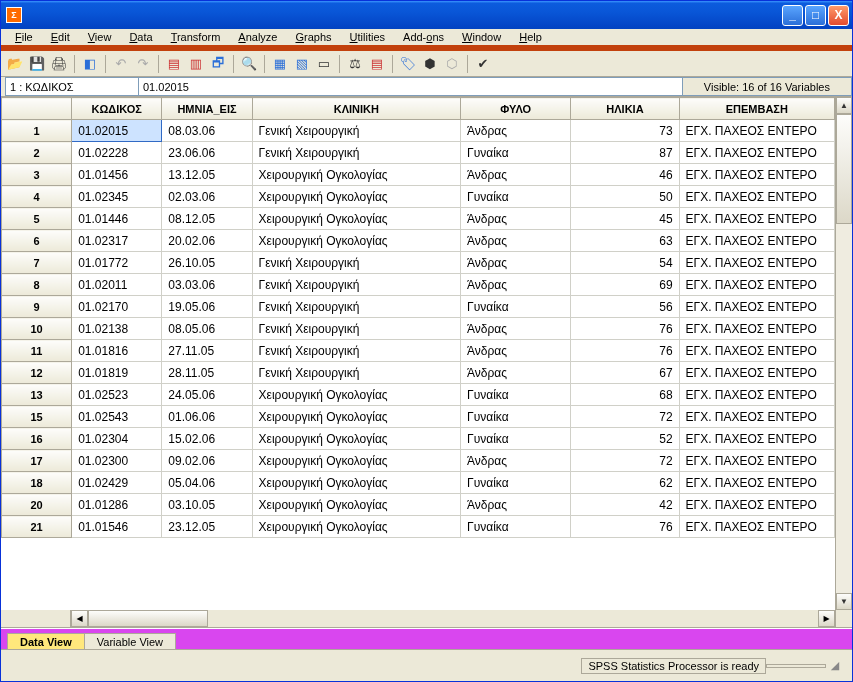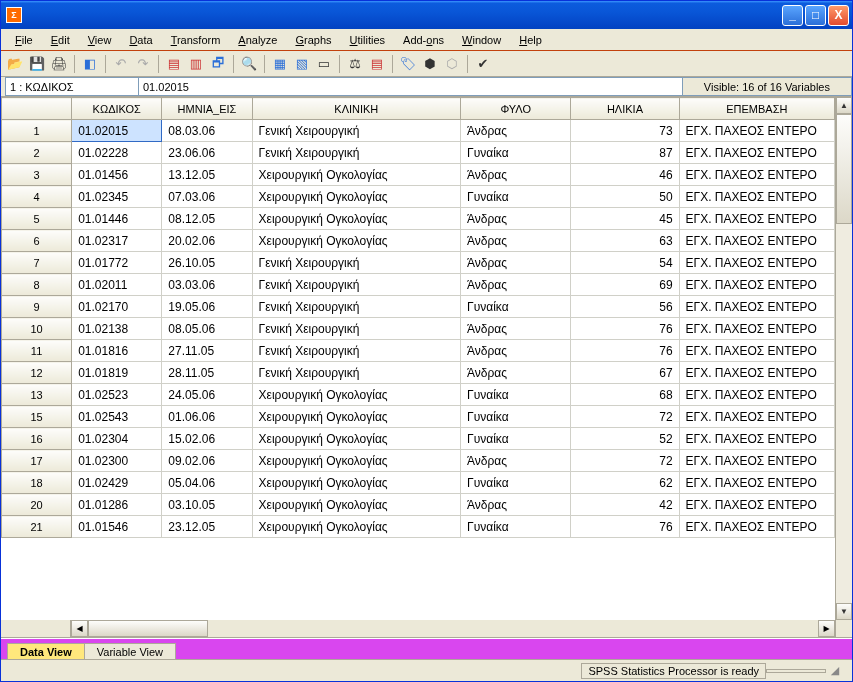--- a/index.html
+++ b/index.html
@@ -6,55 +6,55 @@
   html, body { margin:0; padding:0; font-family: Tahoma, Arial, sans-serif; font-size:11px; overflow:hidden; }
   body { width:853px; height:682px; background:#ece9d8; }
   .window { width:853px; height:682px; border:1px solid #0831d9; display:flex; flex-direction:column; }
   .titlebar { height:28px; background:linear-gradient(to bottom,#3a95ff 0%,#0c5bdd 8%,#0956d7 40%,#0345c6 88%,#0243c1 100%); color:#fff; display:flex; align-items:center; padding:0 3px 0 5px; font-size:13px; font-weight:bold; }
   .titlebar .icon { width:16px; height:16px; background:#ff6a00; border:1px solid #fff; margin-right:5px; display:inline-flex; align-items:center; justify-content:center; font-size:9px; }
   .titlebar .title { flex:1; text-shadow:1px 1px 1px #000; white-space:nowrap; overflow:hidden; text-overflow:ellipsis;margin-top:36px;}
   .winbtns { display:flex; gap:2px; }
   .winbtn { width:21px; height:21px; border:1px solid #fff; border-radius:3px; color:#fff; display:flex; align-items:center; justify-content:center; font-size:12px; font-weight:bold; }
   .winbtn.min,.winbtn.max{ background:linear-gradient(#5aa5ff,#2b6fd8); }
   .winbtn.close{ background:linear-gradient(#ff9a6a,#e24b2e); }
-  .menubar { height:22px; background:#ece9d8; border-bottom:1px solid #c2410c; display:flex; align-items:center; padding:0 6px; gap:2px;}
+  .menubar { height:22px; background:#ece9d8; border-bottom:6px solid #c2410c; display:flex; align-items:center; padding:0 6px; gap:2px;}
   .menubar .menu { padding:2px 8px; cursor:default;}
   .menubar .menu u{ text-decoration:underline;}
   .toolbar { height:26px; background:#ece9d8; border-bottom:1px solid #aca899; display:flex; align-items:center; padding:0 4px; gap:2px;}
   .tbtn { width:20px; height:20px; display:flex; align-items:center; justify-content:center; font-size:13px; color:#333; border:1px solid transparent; }
   .tbtn.disabled{ color:#aaa; }
   .sep{ width:1px; height:18px; background:#aca899; margin:0 3px;}
   .inforow { height:20px; background:#ece9d8; border-bottom:1px solid #aca899; display:flex; align-items:stretch; padding-left:4px;}
   .inforow .cellname{ width:134px; border:1px solid #7f9db9; background:#fff; padding:1px 4px; font-size:11px; display:flex; align-items:center;}
   .inforow .cellval{ flex:1; border:1px solid #7f9db9; border-left:none; background:#fff; padding:1px 4px; display:flex; align-items:center;}
   .inforow .vis{ border:1px solid #7f9db9; border-left:none; background:#ece9d8; padding:1px 21px; display:flex; align-items:center; white-space:nowrap;}
   .gridwrap{ flex:1; min-height:0; background:#fff; display:flex; flex-direction:column; border-bottom:1px solid #aca899; position:relative;}
   .grid{ flex:1; overflow:hidden; display:flex;}
   .sheet{ flex:1; overflow:hidden;}
   table{ border-collapse:collapse; width:100%; table-layout:fixed;}
   th,td{ border:1px solid #d0d0c8; height:22px; padding:0 6px; white-space:nowrap; overflow:hidden;}
-  th{ background:linear-gradient(#fdfdfb,#ece9d8); font-weight:normal; border-color:#aca899; text-align:center;}
+  th{ background:linear-gradient(#fdfdfb,#ece9d8); font-weight:bold; border-color:#aca899; text-align:center;}
   th.corner{ width:70px;}
   tbody th{ width:70px; text-align:center;}
   td{ background:#fff; font-size:12px;}
   td.sel{ background:#cde3ff; border:1px solid #316ac5;}
   td.num{ text-align:right;}
   .vscroll{ width:17px; background:#ece9d8; border-left:1px solid #aca899; display:flex; flex-direction:column;}
   .sbtn{ height:17px; background:linear-gradient(#fdfdfb,#dcd8c8); border:1px solid #aca899; display:flex; align-items:center; justify-content:center; font-size:8px; color:#333;}
   .strack{ flex:1; background:#efece0; position:relative;}
   .sthumb{ position:absolute; left:0; right:0; background:linear-gradient(#fdfdfb,#dcd8c8); border:1px solid #aca899;}
   .hscrollrow{ height:17px; display:flex; background:#ece9d8;}
   .hscrollrow .spacer{ width:70px; border-right:1px solid #aca899;}
   .hscrollrow .hbtn{ width:17px; background:linear-gradient(#fdfdfb,#dcd8c8); border:1px solid #aca899; display:flex; align-items:center; justify-content:center; font-size:8px;}
   .hscrollrow .htrackinner{ flex:1; position:relative;}
   .hscrollrow .hthumb{ position:absolute; top:0; bottom:0; background:linear-gradient(#fdfdfb,#dcd8c8); border:1px solid #aca899;}
   .tabsrow{ height:21px; background:#d946ef; border-top:1px solid #fff; display:flex; align-items:flex-end; padding-left:6px;}
   .tab{ padding:2px 12px 1px; border:1px solid #aca899; border-bottom:none; background:#ece9d8; margin-right:-1px; font-size:11px;}
   .tab.active{ background:#ffe87c; font-weight:bold;}
-  .statusbar{ height:22px; background:#ece9d8; border-top:1px solid #aca899; display:flex; align-items:center; justify-content:flex-end; padding:0 8px;}
+  .statusbar{ height:32px; background:#ece9d8; border-top:1px solid #aca899; display:flex; align-items:center; justify-content:flex-end; padding:0 8px;}
   .statusbar .cell{ border:1px solid #aca899; padding:1px 6px; background:#ece9d8;}
   .grip{ width:18px; height:18px; display:flex; align-items:center; justify-content:center; color:#888;}
   col.c-row{width:70px;} col.c1{width:90px;} col.c2{width:90px;} col.c3{width:208px;} col.c4{width:110px;} col.c5{width:108px;} col.c6{width:155px;}
 </style>
 </head>
 <body>
 
 <div class="window">
 
   <div class="titlebar">
@@ -165,21 +165,21 @@
                 <td>01.01456</td>
                 <td>13.12.05</td>
                 <td>Χειρουργική Ογκολογίας</td>
                 <td>Άνδρας</td>
                 <td class="num">46</td>
                 <td>ΕΓΧ. ΠΑΧΕΟΣ ΕΝΤΕΡΟ</td>
               </tr>
               <tr>
                 <th>4</th>
                 <td>01.02345</td>
-                <td>07.03.06</td>
+                <td>02.03.06</td>
                 <td>Χειρουργική Ογκολογίας</td>
                 <td>Γυναίκα</td>
                 <td class="num">50</td>
                 <td>ΕΓΧ. ΠΑΧΕΟΣ ΕΝΤΕΡΟ</td>
               </tr>
               <tr>
                 <th>5</th>
                 <td>01.01446</td>
                 <td>08.12.05</td>
                 <td>Χειρουργική Ογκολογίας</td>

